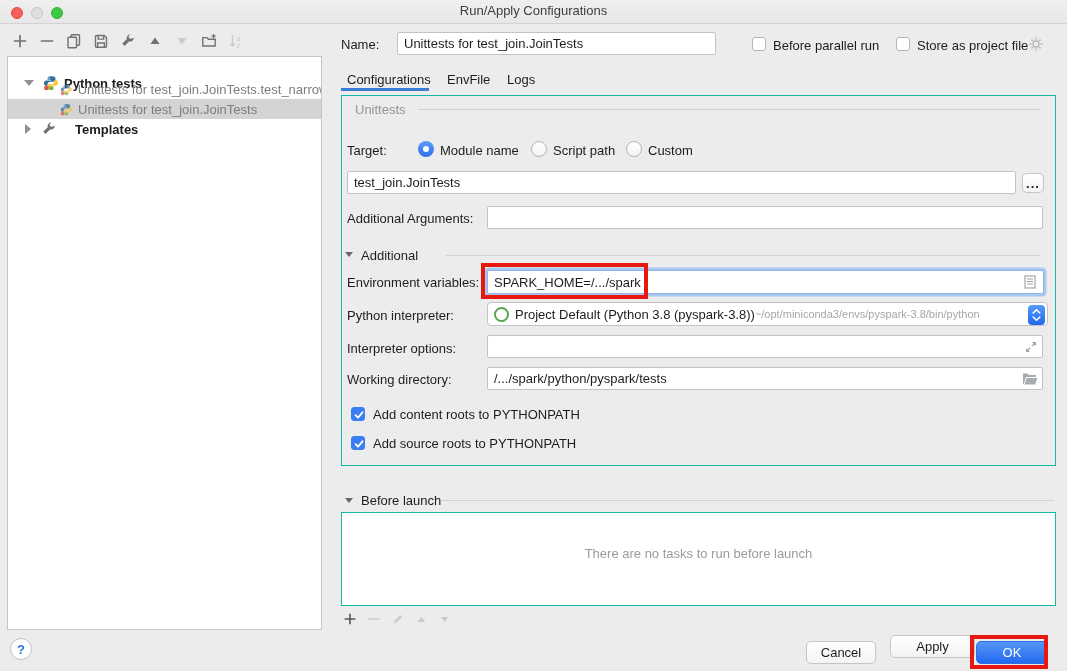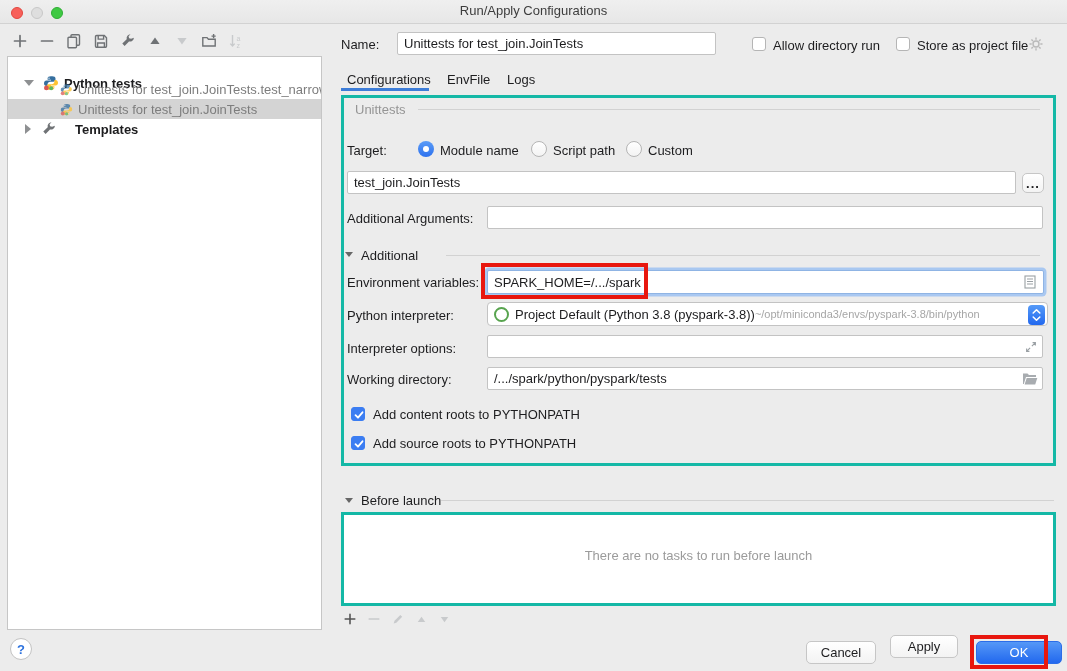--- a/index.html
+++ b/index.html
@@ -38,21 +38,21 @@
   .gline{position:absolute;height:1px;background:#d2d2d2}
   .grouphdr{color:#959595}
   .cb{position:absolute;width:14px;height:14px;box-sizing:border-box;border-radius:3px;
     background:#fff;border:1px solid #b5b5b5}
   .cb.on{background:#3b7df2;border-color:#3b7df2}
   .cb.on svg{position:absolute;left:1px;top:1px}
   .radio{position:absolute;width:16px;height:16px;border-radius:50%;box-sizing:border-box;
     background:linear-gradient(#fff,#f3f3f3);border:1px solid #b5b5b5}
   .radio.on{background:linear-gradient(#5b9cf7,#2d71ee);border:none}
   .radio.on::after{content:"";position:absolute;left:5px;top:5px;width:6px;height:6px;border-radius:50%;background:#fff}
-  .panelbox{position:absolute;border:3px solid #14b8a6;box-sizing:border-box}
+  .panelbox{position:absolute;border:1px solid #14b8a6;box-sizing:border-box}
   .sectri{width:0;height:0;border-left:4.5px solid transparent;border-right:4.5px solid transparent;
     border-top:5.5px solid #676767;position:absolute}
   .tab{position:absolute;color:#1d1d1f;cursor:default}
   .tabline{position:absolute;height:3px;background:#3d7dd8}
   .btn{position:absolute;box-sizing:border-box;border:1px solid #c6c6c6;border-radius:5px;
     background:linear-gradient(#ffffff,#f3f3f3);text-align:center;font-size:13px;color:#1d1d1f;
     display:flex;align-items:center;justify-content:center}
   .btn.primary{background:linear-gradient(#5598f7,#2268ee);border-color:#2b6de8;color:#fff}
   .redbox{position:absolute;border:4px solid #e8170f;box-sizing:border-box;z-index:50;pointer-events:none}
   .ricon{position:absolute;color:#9aa0a4}
@@ -164,21 +164,21 @@
     <svg class="ticon" width="14" height="14" viewBox="0 0 16 16" style="margin-left:10px;color:#707376">
         <use href="#wrench"></use>
       </svg>
     <span class="lbl bold" style="margin-left:18px">Templates</span>
   </div>
 </div>
 
 <span class="label" style="left:341px;top:37px">Name:</span>
 <input class="fld" style="left: 397px; top: 32px; width: 319px; height: 23px;" value="Unittests for test_join.JoinTests">
 <span class="cb" style="left:752px;top:37px"></span>
-<span class="label" style="left:773px;top:38px">Allow directory run</span>
+<span class="label" style="left:773px;top:38px">Before parallel run</span>
 <span class="cb" style="left:896px;top:37px"></span>
 <span class="label" style="left:917px;top:38px">Store as project file</span>
 <svg class="abs" style="left:1028px;top:36px;color:#b9b9b9" width="16" height="16" viewBox="0 0 16 16">
     <use href="#gear"></use>
   </svg>
 
 <span class="tab" style="left:347px;top:72px">Configurations</span>
 <span class="tab" style="left:447px;top:72px">EnvFile</span>
 <span class="tab" style="left:507px;top:72px">Logs</span>
 <div class="tabline" style="left:341px;top:88px;width:88px"></div>
@@ -279,15 +279,15 @@
   <svg class="ticon dis" style="width:13px;height:13px" viewBox="0 0 16 16">
       <path d="M8 4.5 12.6 11H3.4z" fill="currentColor"></path>
     </svg>
   <svg class="ticon dis" style="width:13px;height:13px" viewBox="0 0 16 16">
       <path d="M8 11.5 3.4 5h9.2z" fill="currentColor"></path>
     </svg>
 </div>
 
 <div class="helpbtn">?</div>
 <div class="btn" style="left:806px;top:641px;width:70px;height:23px">Cancel</div>
-<div class="btn" style="left:890px;top:635px;width:68px;height:23px">Apply</div>
-<div class="btn primary" style="left:976px;top:641px;width:86px;height:23px">OK</div>
+<div class="btn" style="left:890px;top:635px;width:85px;height:23px">Apply</div>
+<div class="btn primary" style="left:976px;top:641px;width:72px;height:23px">OK</div>
 <div class="redbox" style="left:970px;top:635px;width:78px;height:34px"></div>
 
 </body></html>

